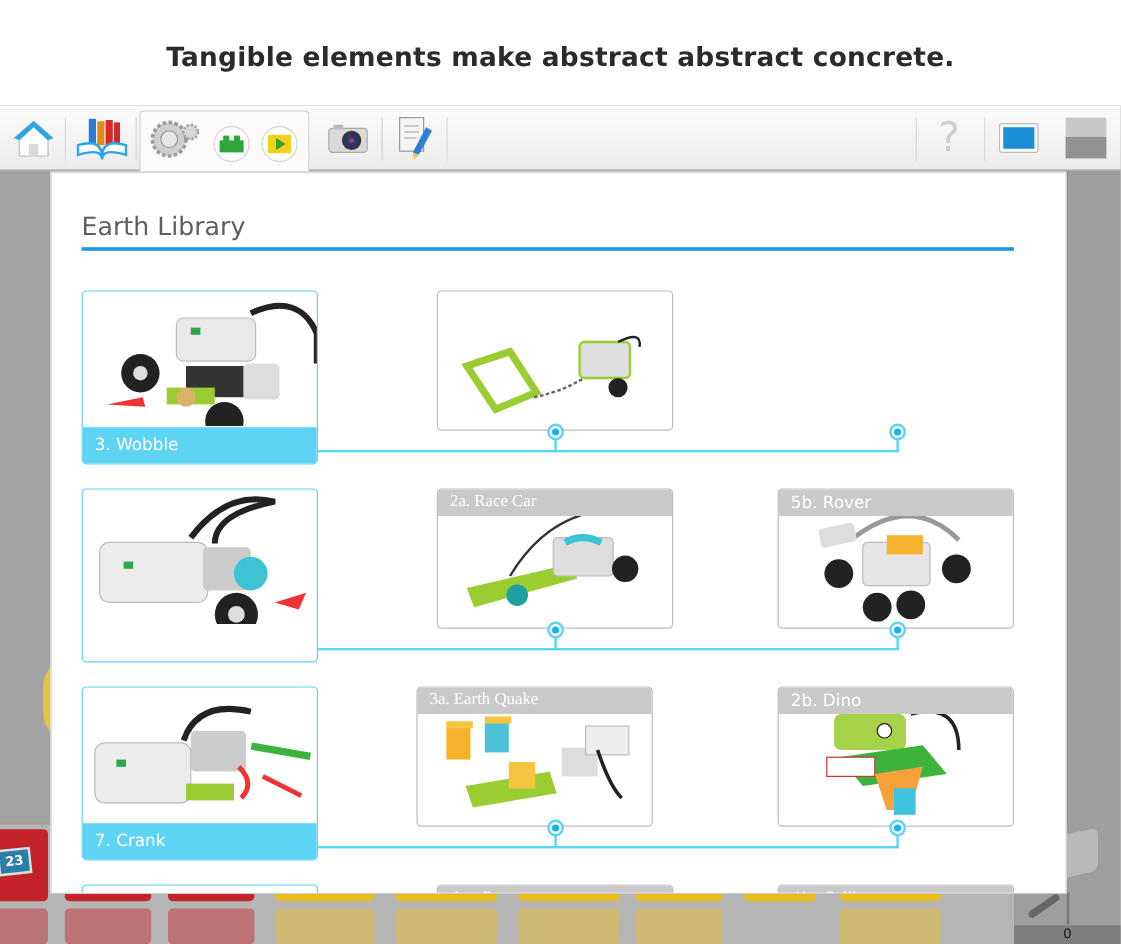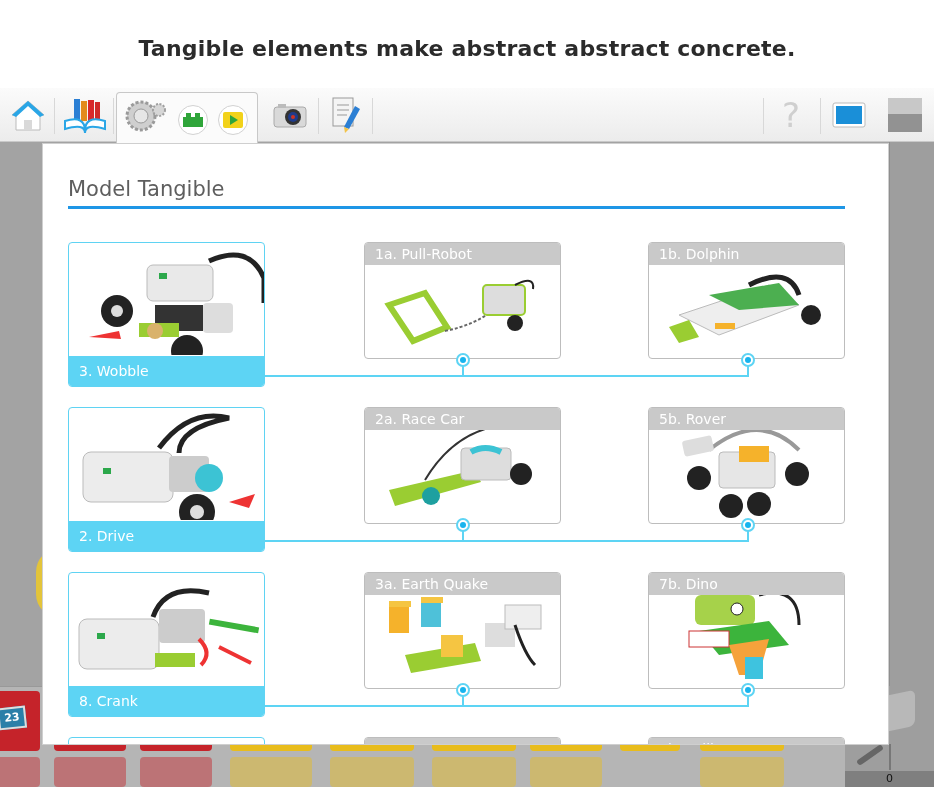--- a/index.html
+++ b/index.html
@@ -153,21 +153,21 @@
     </div>
     <div class="tb-btn" style="left:886px;width:38px;">
       <div style="width:34px;height:34px;">
         <div style="height:16px;background:#c8c8c8;"></div>
         <div style="height:18px;background:#929292;"></div>
       </div>
     </div>
   </div>
 
   <div class="dialog">
-    <div class="dlg-title">Model Tangible</div>
+    <div class="dlg-title">Earth Library</div>
     <div class="dlg-rule"></div>
 
     <div class="row" style="top:98px;">
       <div class="hline" style="left:222px;top:133px;width:484px;"></div>
       <div class="vline" style="left:419px;top:118px;height:16px;"></div>
       <div class="vline" style="left:704px;top:118px;height:16px;"></div>
       <div class="main-card">
         <div class="img">
           <svg width="197" height="112" viewBox="0 0 197 112">
             <path d="M140 18 Q180 0 195 35 L195 60" stroke="#222" stroke-width="5" fill="none"></path>
@@ -179,41 +179,27 @@
               <circle cx="48" cy="68" r="6" fill="#ddd"></circle>
             <circle cx="118" cy="108" r="16" fill="#222"></circle>
             <rect x="70" y="80" width="40" height="14" fill="#9acd32"></rect>
             <circle cx="86" cy="88" r="8" fill="#d9b26b"></circle>
             <path d="M20 94 L50 88 L52 96 Z" fill="#e33"></path>
           </svg>
         </div>
         <div class="label">3. Wobble</div>
       </div>
       <div class="sub-card" style="left:321px;">
-        <div class="head">1a. Pull-Robot</div>
         <div class="img">
           <svg width="197" height="95" viewBox="0 0 197 95">
             <polygon points="24,40 60,28 82,62 48,76" fill="none" stroke="#9acd32" stroke-width="6"></polygon>
             <path d="M80 66 Q110 60 130 44" stroke="#666" stroke-width="2" fill="none" stroke-dasharray="3 2"></path>
             <rect x="118" y="20" width="42" height="30" rx="4" fill="#ddd" stroke="#9acd32" stroke-width="2"></rect>
             <circle cx="150" cy="58" r="8" fill="#222"></circle>
             <path d="M150 20 Q170 10 168 24" stroke="#222" stroke-width="2" fill="none"></path>
-          </svg>
-        </div>
-      </div>
-      <div class="sub-card" style="left:605px;">
-        <div class="head">1b. Dolphin</div>
-        <div class="img">
-          <svg width="197" height="95" viewBox="0 0 197 95">
-            <path d="M100 20 Q140 0 150 30" stroke="#222" stroke-width="5" fill="none"></path>
-            <polygon points="30,50 120,20 150,40 70,70" fill="#eee" stroke="#bbb"></polygon>
-            <polygon points="60,30 130,18 150,40 90,45" fill="#4caf50"></polygon>
-            <polygon points="20,62 40,55 50,72 30,78" fill="#9acd32"></polygon>
-            <rect x="66" y="58" width="20" height="6" fill="#f5b22b"></rect>
-            <circle cx="162" cy="50" r="10" fill="#222"></circle>
           </svg>
         </div>
       </div>
       <div class="node" style="left:413px;top:111px;"></div>
       <div class="node" style="left:698px;top:111px;"></div>
     </div>
 
     <div class="row" style="top:263px;">
       <div class="hline" style="left:222px;top:133px;width:484px;"></div>
       <div class="vline" style="left:419px;top:118px;height:16px;"></div>
@@ -224,23 +210,22 @@
             <path d="M90 40 Q120 0 160 10 Q110 20 110 45" stroke="#222" stroke-width="5" fill="none"></path>
             <rect x="14" y="44" width="90" height="50" rx="8" fill="#ececec" stroke="#bbb"></rect>
             <rect x="34" y="60" width="8" height="6" fill="#2ca84b"></rect>
             <rect x="100" y="48" width="40" height="36" rx="4" fill="#ccc"></rect>
             <circle cx="140" cy="70" r="14" fill="#3cc3d4"></circle>
             <circle cx="128" cy="104" r="18" fill="#222"></circle>
               <circle cx="128" cy="104" r="7" fill="#ddd"></circle>
             <path d="M160 94 L186 86 L180 100 Z" fill="#e33"></path>
           </svg>
         </div>
-        <div class="label">2. Drive</div>
-      </div>
-      <div class="sub-card" style="left:321px;">
+      </div>
+      <div class="sub-card" style="left:321px;font-family:Liberation Serif, serif;">
         <div class="head">2a. Race Car</div>
         <div class="img">
           <svg width="197" height="95" viewBox="0 0 197 95">
             <path d="M60 50 Q90 0 140 -5" stroke="#333" stroke-width="2" fill="none"></path>
             <polygon points="24,60 110,40 116,52 30,76" fill="#9acd32"></polygon>
             <rect x="96" y="18" width="50" height="32" rx="4" fill="#ddd" stroke="#bbb"></rect>
             <path d="M106 22 Q120 14 136 22" stroke="#3cc3d4" stroke-width="6" fill="none"></path>
             <circle cx="66" cy="66" r="9" fill="#1ea0a0"></circle>
             <circle cx="156" cy="44" r="11" fill="#222"></circle>
           </svg>
@@ -275,40 +260,40 @@
             <path d="M84 44 Q96 10 140 20" stroke="#222" stroke-width="5" fill="none"></path>
             <rect x="10" y="46" width="80" height="50" rx="8" fill="#ececec" stroke="#bbb"></rect>
             <rect x="28" y="60" width="8" height="6" fill="#2ca84b"></rect>
             <rect x="90" y="36" width="46" height="34" rx="4" fill="#ccc"></rect>
             <rect x="86" y="80" width="40" height="14" fill="#9acd32"></rect>
             <rect x="140" y="50" width="50" height="6" fill="#3cb43c" transform="rotate(10 165 53)"></rect>
             <path d="M130 66 Q144 80 132 92" stroke="#e33" stroke-width="4" fill="none"></path>
             <path d="M150 74 L182 90" stroke="#e33" stroke-width="4"></path>
           </svg>
         </div>
-        <div class="label">8. Crank</div>
-      </div>
-      <div class="sub-card" style="left:321px;">
+        <div class="label">7. Crank</div>
+      </div>
+      <div class="sub-card" style="left:304px;font-family:Liberation Serif, serif;">
         <div class="head">3a. Earth Quake</div>
         <div class="img">
           <svg width="197" height="95" viewBox="0 0 197 95">
             <rect x="24" y="8" width="20" height="30" fill="#f5b22b"></rect>
               <rect x="24" y="6" width="22" height="6" fill="#f5c542"></rect>
             <rect x="56" y="4" width="20" height="28" fill="#4ec1d9"></rect>
               <rect x="56" y="2" width="22" height="6" fill="#f5c542"></rect>
             <polygon points="40,60 110,48 116,66 46,78" fill="#9acd32"></polygon>
             <rect x="76" y="40" width="22" height="22" fill="#f5c542"></rect>
             <rect x="120" y="28" width="30" height="24" fill="#ddd"></rect>
             <rect x="140" y="10" width="36" height="24" fill="#eee" stroke="#bbb"></rect>
             <path d="M150 30 Q160 60 170 70" stroke="#222" stroke-width="3" fill="none"></path>
           </svg>
         </div>
       </div>
       <div class="sub-card" style="left:605px;">
-        <div class="head">7b. Dino</div>
+        <div class="head">2b. Dino</div>
         <div class="img">
           <svg width="197" height="95" viewBox="0 0 197 95">
             <rect x="46" y="0" width="60" height="30" rx="6" fill="#a6d24a"></rect>
             <circle cx="88" cy="14" r="6" fill="#fff" stroke="#222"></circle>
             <path d="M110 0 Q150 -10 150 30" stroke="#222" stroke-width="3" fill="none"></path>
             <polygon points="50,36 120,26 140,50 70,60" fill="#3cb43c"></polygon>
             <rect x="40" y="36" width="40" height="16" fill="#fff" stroke="#c33"></rect>
             <polygon points="80,50 120,44 110,80 90,80" fill="#f5a23b"></polygon>
             <rect x="96" y="62" width="18" height="22" fill="#3ec3df"></rect>
           </svg>

